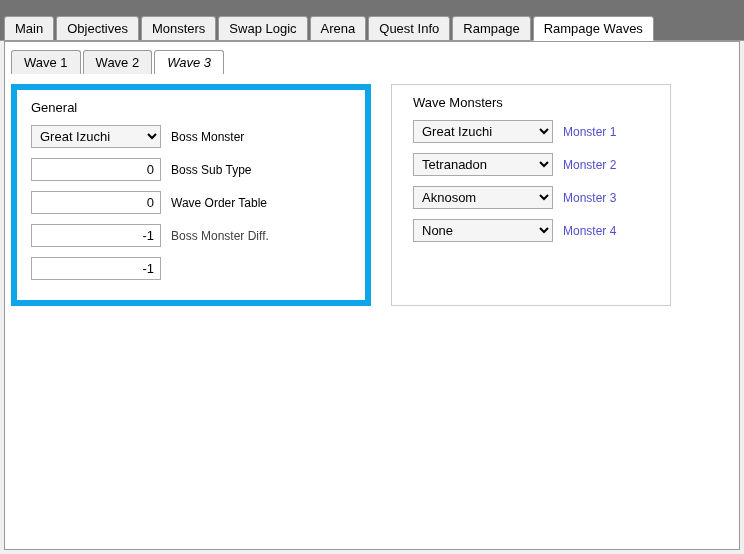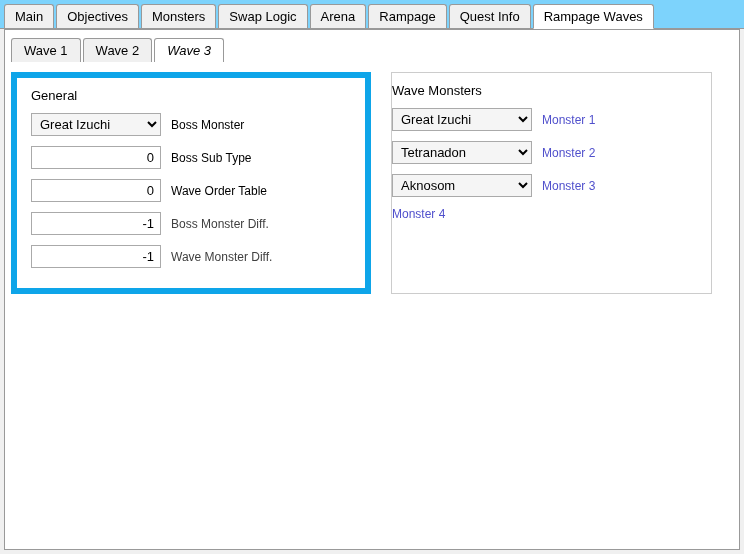--- a/index.html
+++ b/index.html
@@ -16,23 +16,23 @@
       width: 744px;
       height: 554px;
       background: #f0f0f0;
       display: flex;
       flex-direction: column;
     }
 
     
     .top-tabs {
       display: flex;
-      background: #7dd3fc;
+      background: #737373;
       border-bottom: 1px solid #999;
-      padding-top: 4px;
+      padding-top: 16px;
       padding-left: 4px;
       align-items: center;
     }
 
     .top-tab {
       padding: 4px 10px;
       border: 1px solid #999;
       border-bottom: none;
       background: #f0f0f0;
       cursor: pointer;
@@ -134,22 +134,22 @@
     }
 
     .field-label.orange {
       color: #404040;
     }
 
     
     .monsters-panel {
       background: #fff;
       border: 1px solid #ccc;
-      padding: 10px 0;
-      width: 321px;
+      padding: 10px 21px;
+      width: 280px;
     }
 
     .monster-row {
       display: flex;
       align-items: center;
       margin-bottom: 10px;
       gap: 10px;
     }
 
     .monster-row select {
@@ -170,22 +170,22 @@
 <body>
 
 <div class="main-container">
 
   <div class="top-tabs">
     <div class="top-tab">Main</div>
     <div class="top-tab">Objectives</div>
     <div class="top-tab">Monsters</div>
     <div class="top-tab">Swap Logic</div>
     <div class="top-tab">Arena</div>
+    <div class="top-tab">Quest Info</div>
     <div class="top-tab">Rampage</div>
-    <div class="top-tab">Quest Info</div>
     <div class="top-tab active">Rampage Waves</div>
   </div>
 
   <div class="content-area">
 
     <div class="wave-tabs">
       <div class="wave-tab">Wave 1</div>
       <div class="wave-tab">Wave 2</div>
       <div class="wave-tab active">Wave 3</div>
     </div>
@@ -215,21 +215,20 @@
           <span class="field-label">Wave Order Table</span>
         </div>
 
         <div class="field-row">
           <input type="text" value="-1" style="">
           <span class="field-label orange">Boss Monster Diff.</span>
         </div>
 
         <div class="field-row">
           <input type="text" value="-1" style="">
-          <span class="field-label orange">Wave Monster Diff.</span>
         </div>
       </div>
 
       <div class="monsters-panel">
         <div class="panel-title">Wave Monsters</div>
 
         <div class="monster-row">
           <select>
             <option selected="">Great Izuchi</option>
             <option>Tetranadon</option>
@@ -253,20 +252,26 @@
           <select>
             <option>Great Izuchi</option>
             <option>Tetranadon</option>
             <option selected="">Aknosom</option>
             <option>None</option>
           </select>
           <span class="monster-label">Monster 3</span>
         </div>
 
         <div class="monster-row">
+          <select>
+            <option>Great Izuchi</option>
+            <option>Tetranadon</option>
+            <option>Aknosom</option>
+            <option selected="">None</option>
+          </select>
           <span class="monster-label">Monster 4</span>
         </div>
 
       </div>
     </div>
 
   </div>
 </div>
 
 </body></html>

